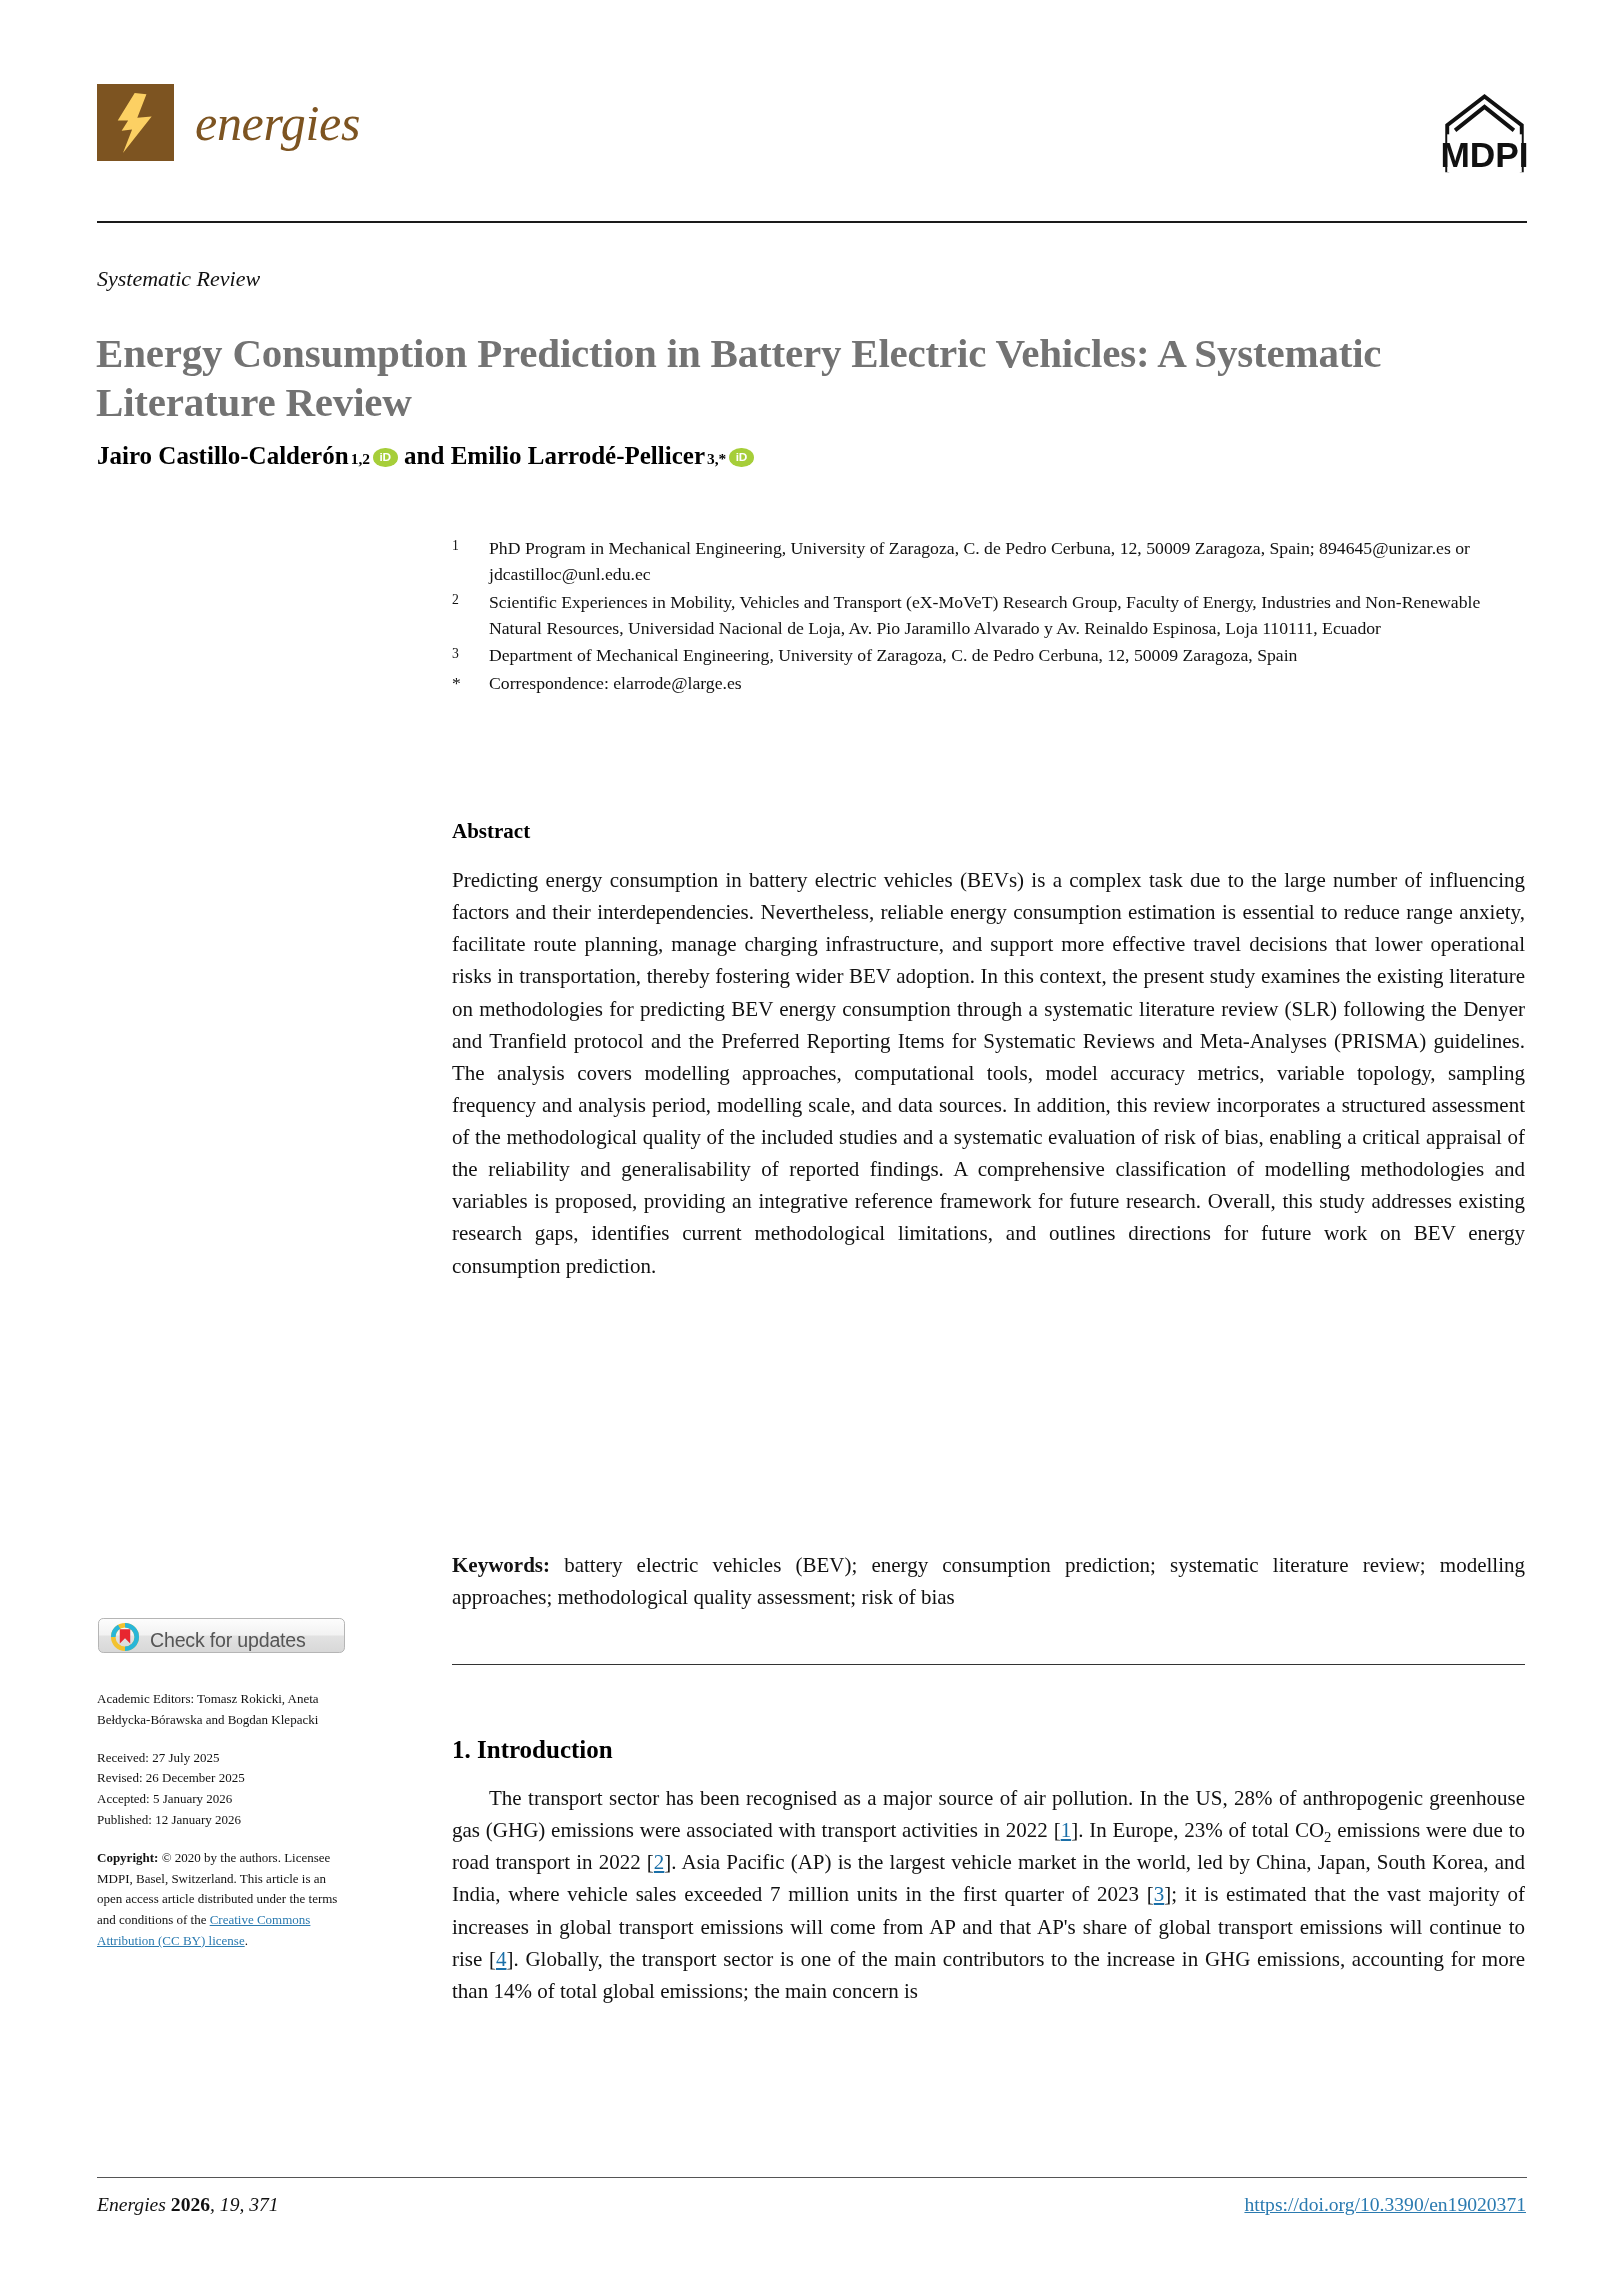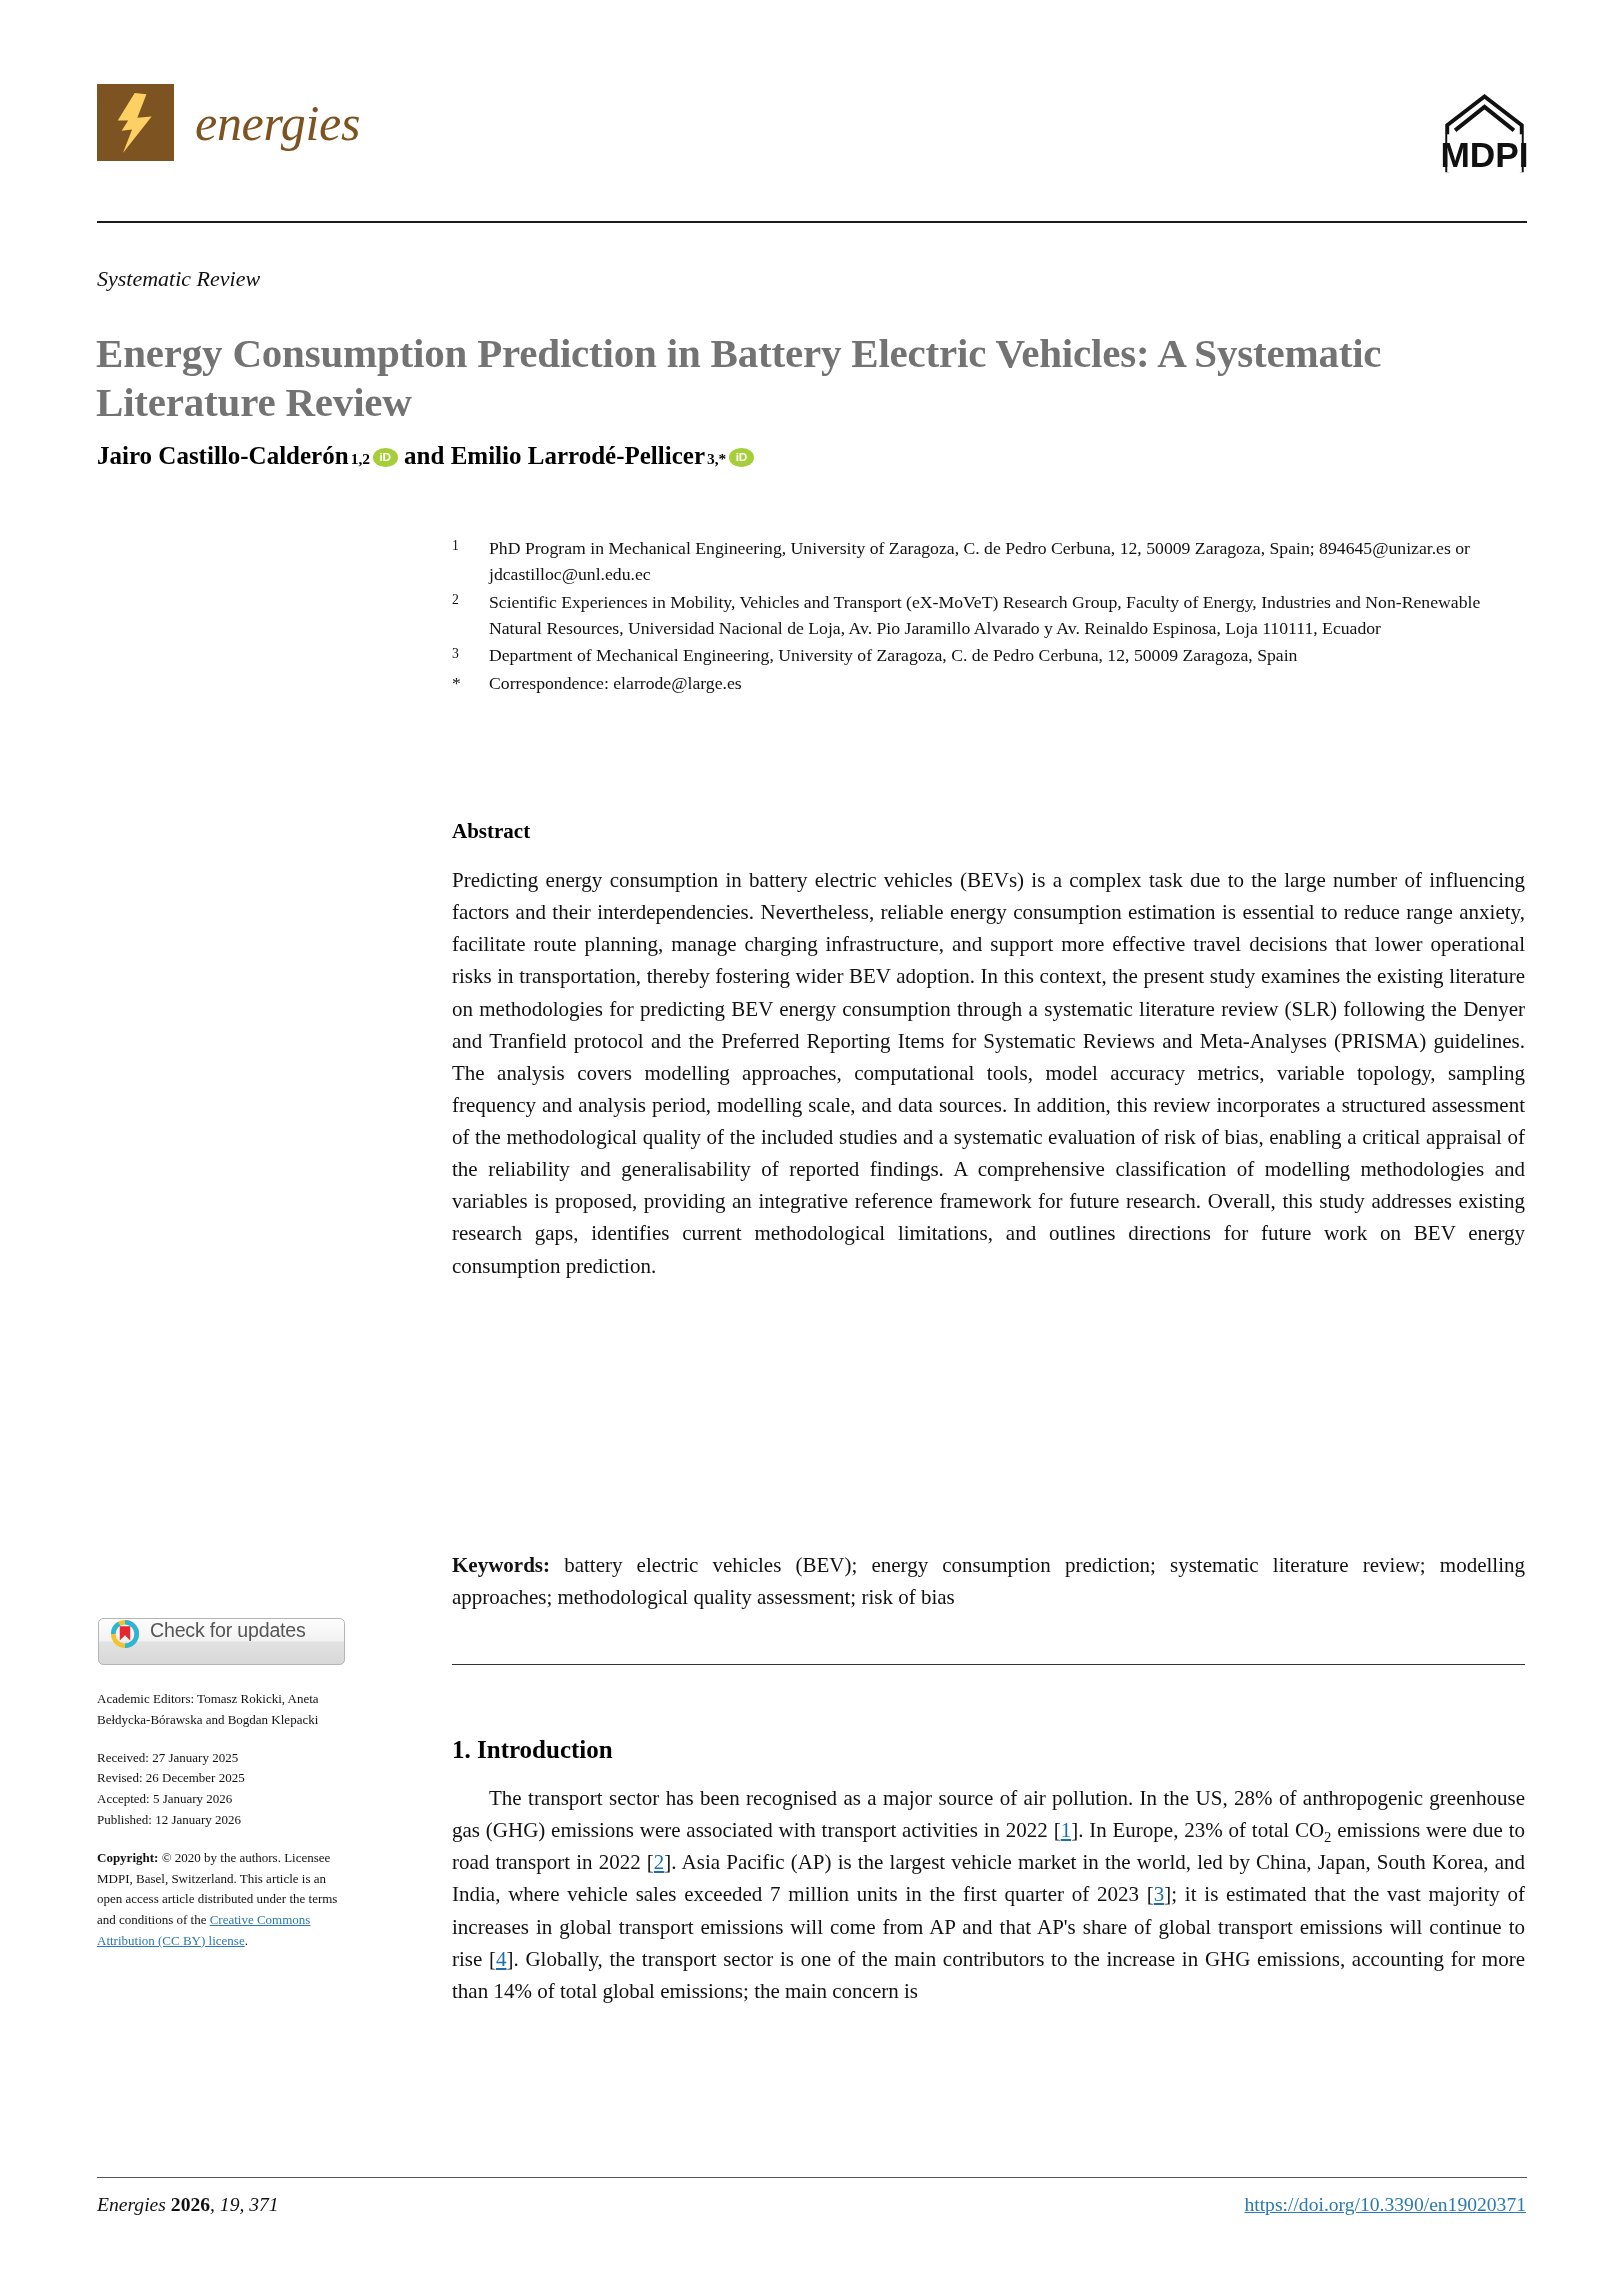--- a/index.html
+++ b/index.html
@@ -228,26 +228,26 @@
   .sec-body .indent { padding-left: 37px; }
   .ref { color: #1a6fa8; }
   sub { font-size: 0.7em; vertical-align: sub; line-height: 0; }
 
   
   .crossmark {
     position: absolute;
     left: 98px;
     top: 1618px;
     width: 247px;
-    height: 47px;
+    height: 35px;
     border: 1.3px solid #b5b5b5;
     border-radius: 5.2px;
     background: linear-gradient(to bottom, #fdfdfd 0%, #f2f2f2 48%, #e2e2e2 52%, #d8d8d8 100%);
     display: flex;
-    align-items: flex-start;
+    align-items: flex-end;
     box-sizing: border-box;
     padding-left: 10.5px;
   }
   .crossmark-label {
     font-family: "Liberation Sans", sans-serif;
     font-size: 19.6px;
     color: #555555;
     margin-left: 10.5px;
     letter-spacing: -0.2px;
   }
@@ -372,21 +372,21 @@
       <path d="M 23 5 A 18 18 0 0 1 23 41" fill="none" stroke="#29b6d8" stroke-width="7"></path>
       <path d="M 5 23 A 18 18 0 0 1 14 7.4" fill="none" stroke="#29b6d8" stroke-width="7"></path>
       <path d="M 15 11 h 16 v 22 l -8 -8 l -8 8 z" fill="#e8262f"></path>
     </svg>
     <span class="crossmark-label">Check for updates</span>
   </div>
 
   <div class="sidebar-meta">
     <div class="sidebar-block">Academic Editors: Tomasz Rokicki, Aneta Bełdycka-Bórawska and Bogdan Klepacki</div>
     <div class="sidebar-block">
-      <div>Received: 27 January 2025</div>
+      <div>Received: 27 July 2025</div>
       <div>Revised: 26 December 2025</div>
       <div>Accepted: 5 January 2026</div>
       <div>Published: 12 January 2026</div>
     </div>
     <div class="sidebar-block">
       <b>Copyright:</b><span> © 2020 by the authors. Licensee MDPI, Basel, Switzerland. This article is an open access article distributed under the terms and conditions of the </span><a class="link" href="#">Creative Commons Attribution (CC BY) license</a><span>.</span>
     </div>
   </div>
 
   <div class="rule-bottom"></div>

